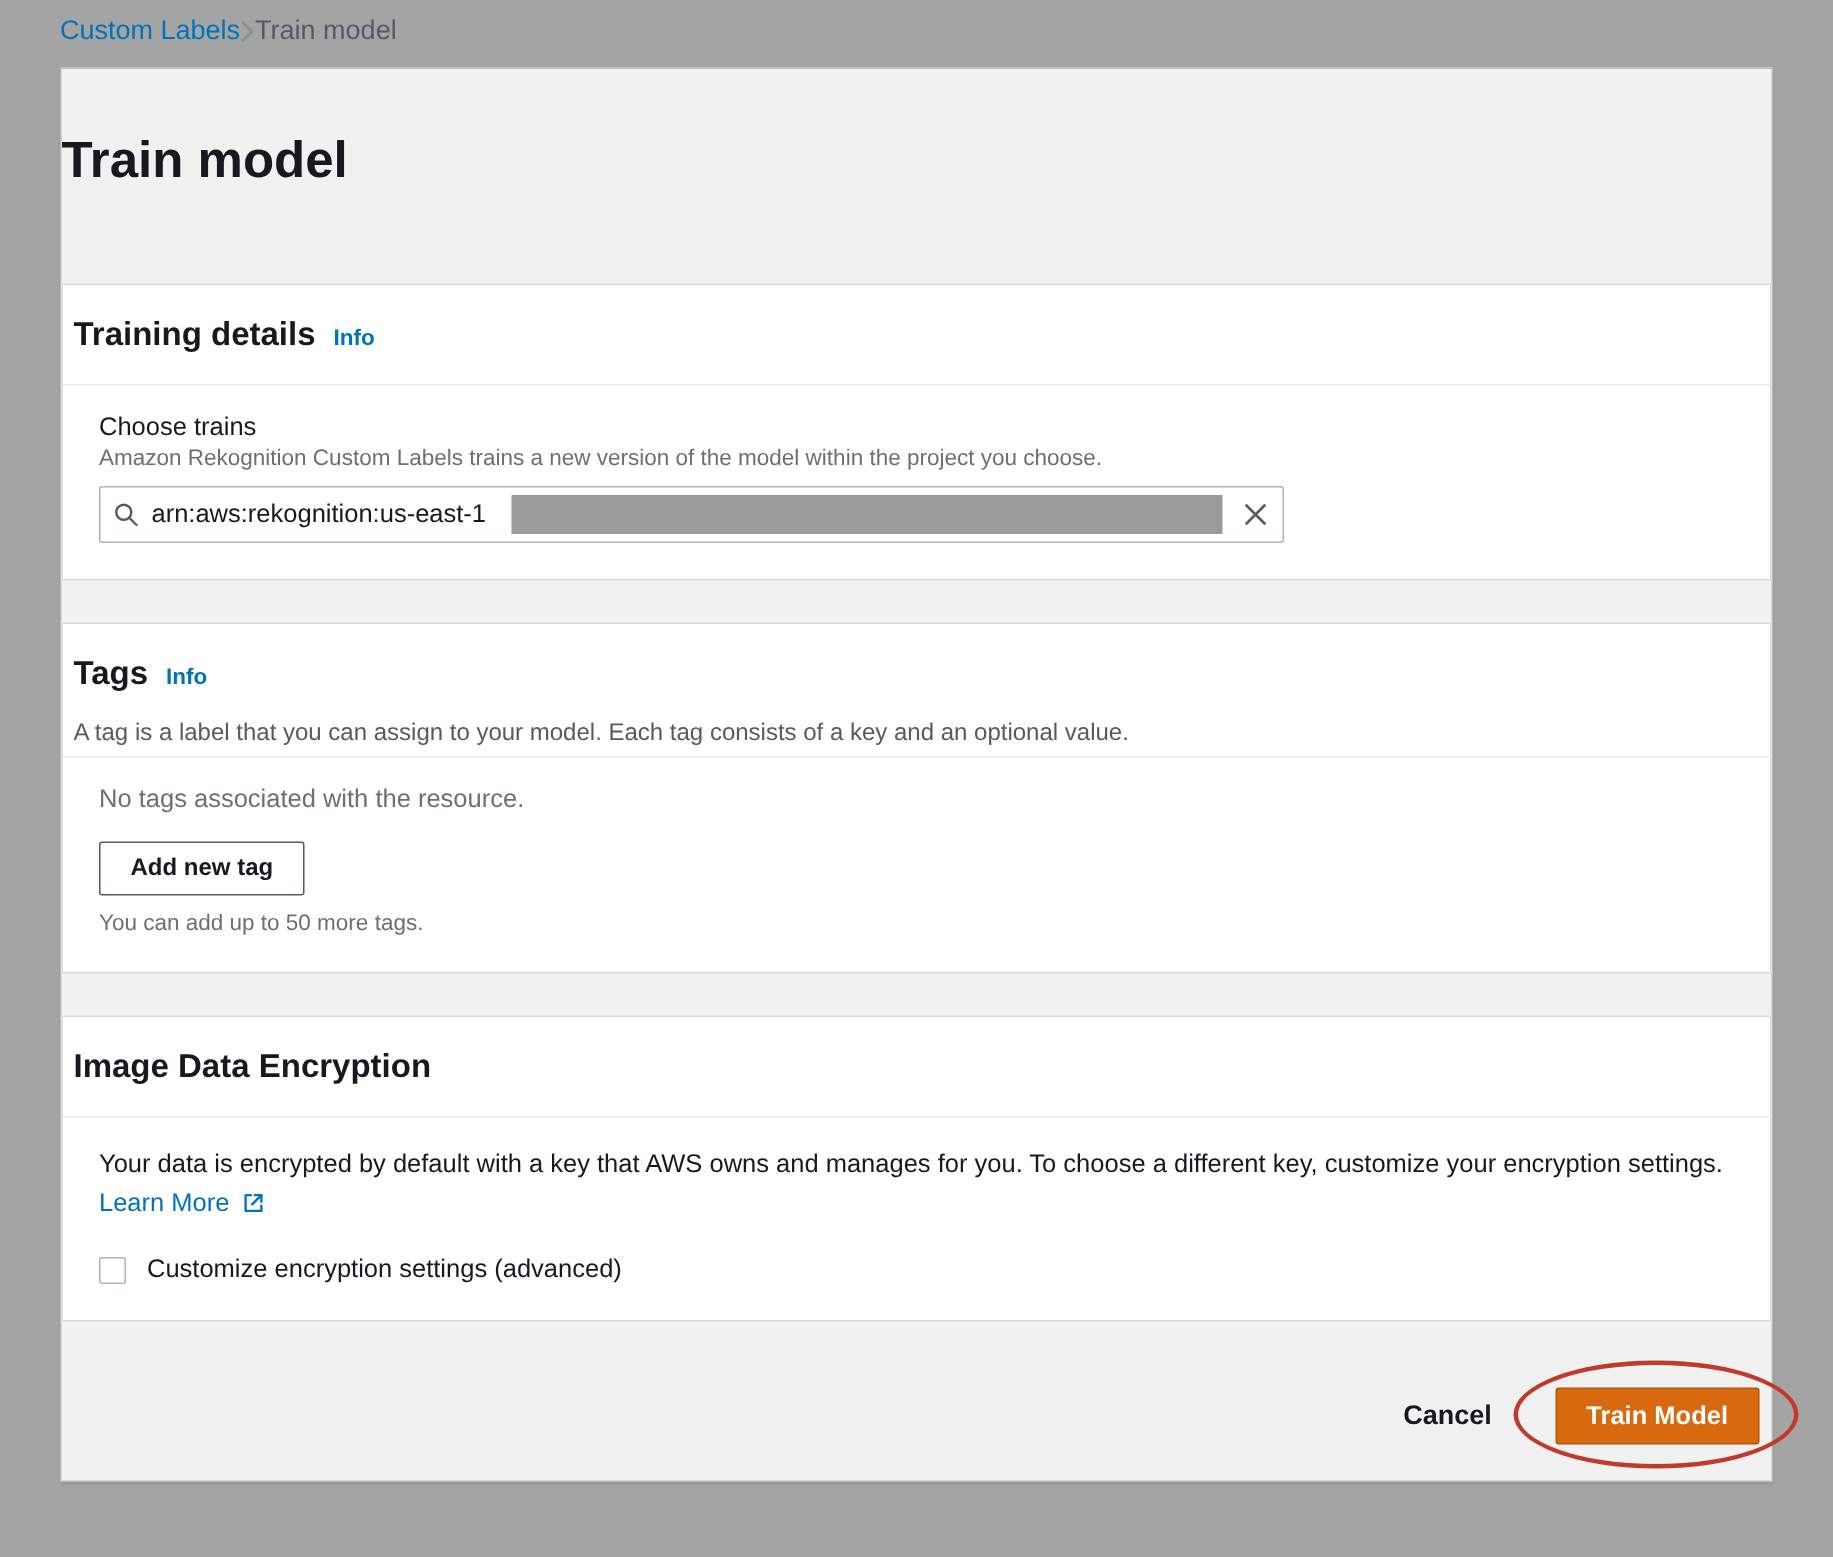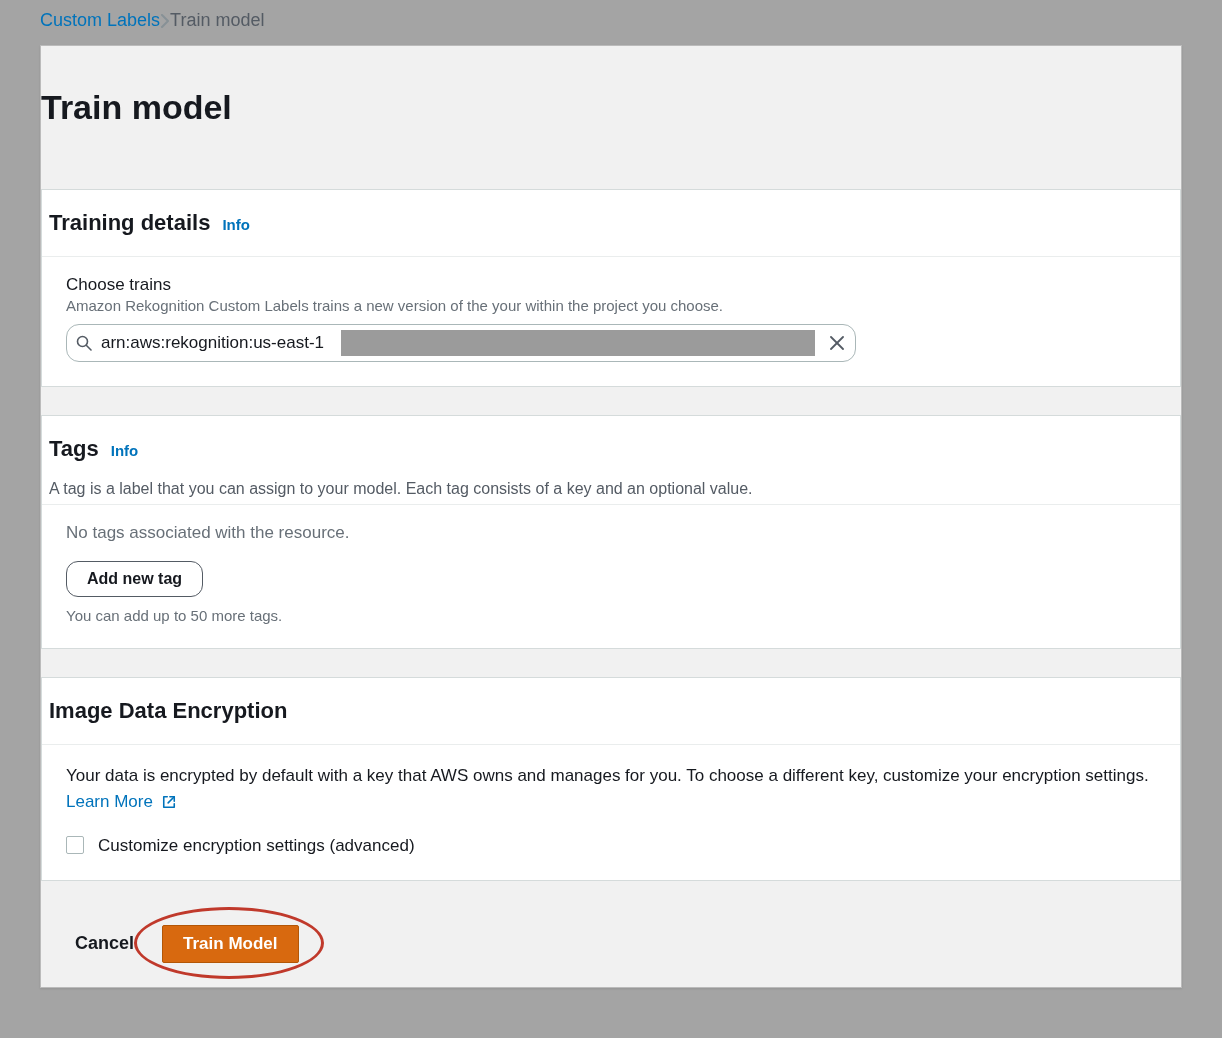--- a/index.html
+++ b/index.html
@@ -73,21 +73,21 @@
   .panel-body { padding: 18px 24px 24px 24px; }
 
   .field-label { font-size: 17px; color: #16191f; margin-bottom: 2px; }
   .field-desc { font-size: 15px; color: #687078; margin-bottom: 10px; }
 
   
   .select-wrap {
     display: flex;
     align-items: center;
     border: 1px solid #aab7b8;
-    border-radius: 13px;
+    border-radius: 2px;
     height: 38px;
     width: 790px;
     max-width: 100%;
     background: #fff;
     position: relative;
   }
   .select-wrap .sicon {
     width: 34px; display:flex; align-items:center; justify-content:center;
     color: #545b64;
   }
@@ -117,40 +117,40 @@
   
   .empty-msg { font-size: 17px; color: #687078; margin-bottom: 18px; }
   .add-tag-btn {
     border: 1px solid #545b64;
     background: #fff;
     color: #16191f;
     font-weight: 700;
     font-size: 16px;
     padding: 8px 20px;
     cursor: pointer;
-    border-radius: 12px;
+    border-radius: 2px;
   }
   .add-tag-desc { font-size: 15px; color: #687078; margin-top: 10px; }
 
   
   .enc-text { font-size: 17px; color: #16191f; line-height: 1.55; margin-bottom: 20px; }
   .enc-text a { color: #0073bb; }
   .ext-icon { display:inline-block; vertical-align: -2px; margin-left: 4px; }
 
-  .check-row { display:flex; align-items:flex-start; gap: 14px; }
+  .check-row { display:flex; align-items:flex-end; gap: 14px; }
   .check-row input[type=checkbox] {
     width: 18px; height: 18px; border: 1px solid #aab7b8; appearance: none;
     border-radius: 2px; cursor: pointer; background:#fff;
   }
   .check-row label { font-size: 17px; color: #16191f; }
 
   
   .footer {
-    display: flex; align-items: center;
-    gap: 18px; padding: 16px 8px 24px 24px;
+    display: flex; justify-content: flex-end; align-items: center;
+    gap: 32px; padding: 16px 8px 24px 24px;
     position: relative;
   }
   .btn-cancel {
     background: transparent; border: none;
     font-size: 18px; font-weight: 700; color: #16191f;
     cursor: pointer; padding: 8px 10px;
   }
   .btn-primary-wrap { position: relative; display:inline-block; }
   .btn-primary {
     background: #d8690f;
@@ -199,21 +199,21 @@
 
   <div class="inner">
 
     <div class="panel">
       <div class="panel-header">
         <span class="panel-title">Training details</span>
         <a class="info-link">Info</a>
       </div>
       <div class="panel-body">
         <div class="field-label">Choose trains</div>
-        <div class="field-desc">Amazon Rekognition Custom Labels trains a new version of the your within the project you choose.</div>
+        <div class="field-desc">Amazon Rekognition Custom Labels trains a new version of the model within the project you choose.</div>
         <div class="select-wrap">
           <span class="sicon">
             <svg width="16" height="16" viewBox="0 0 16 16">
                 <circle cx="6.5" cy="6.5" r="5" stroke="#545b64" stroke-width="1.6" fill="none"></circle>
                 <line x1="10.5" y1="10.5" x2="15" y2="15" stroke="#545b64" stroke-width="1.6" stroke-linecap="round"></line>
               </svg>
           </span>
           <input type="text" value="arn:aws:rekognition:us-east-1" style="">
           <div class="redacted"></div>
           <button class="clear-btn">

